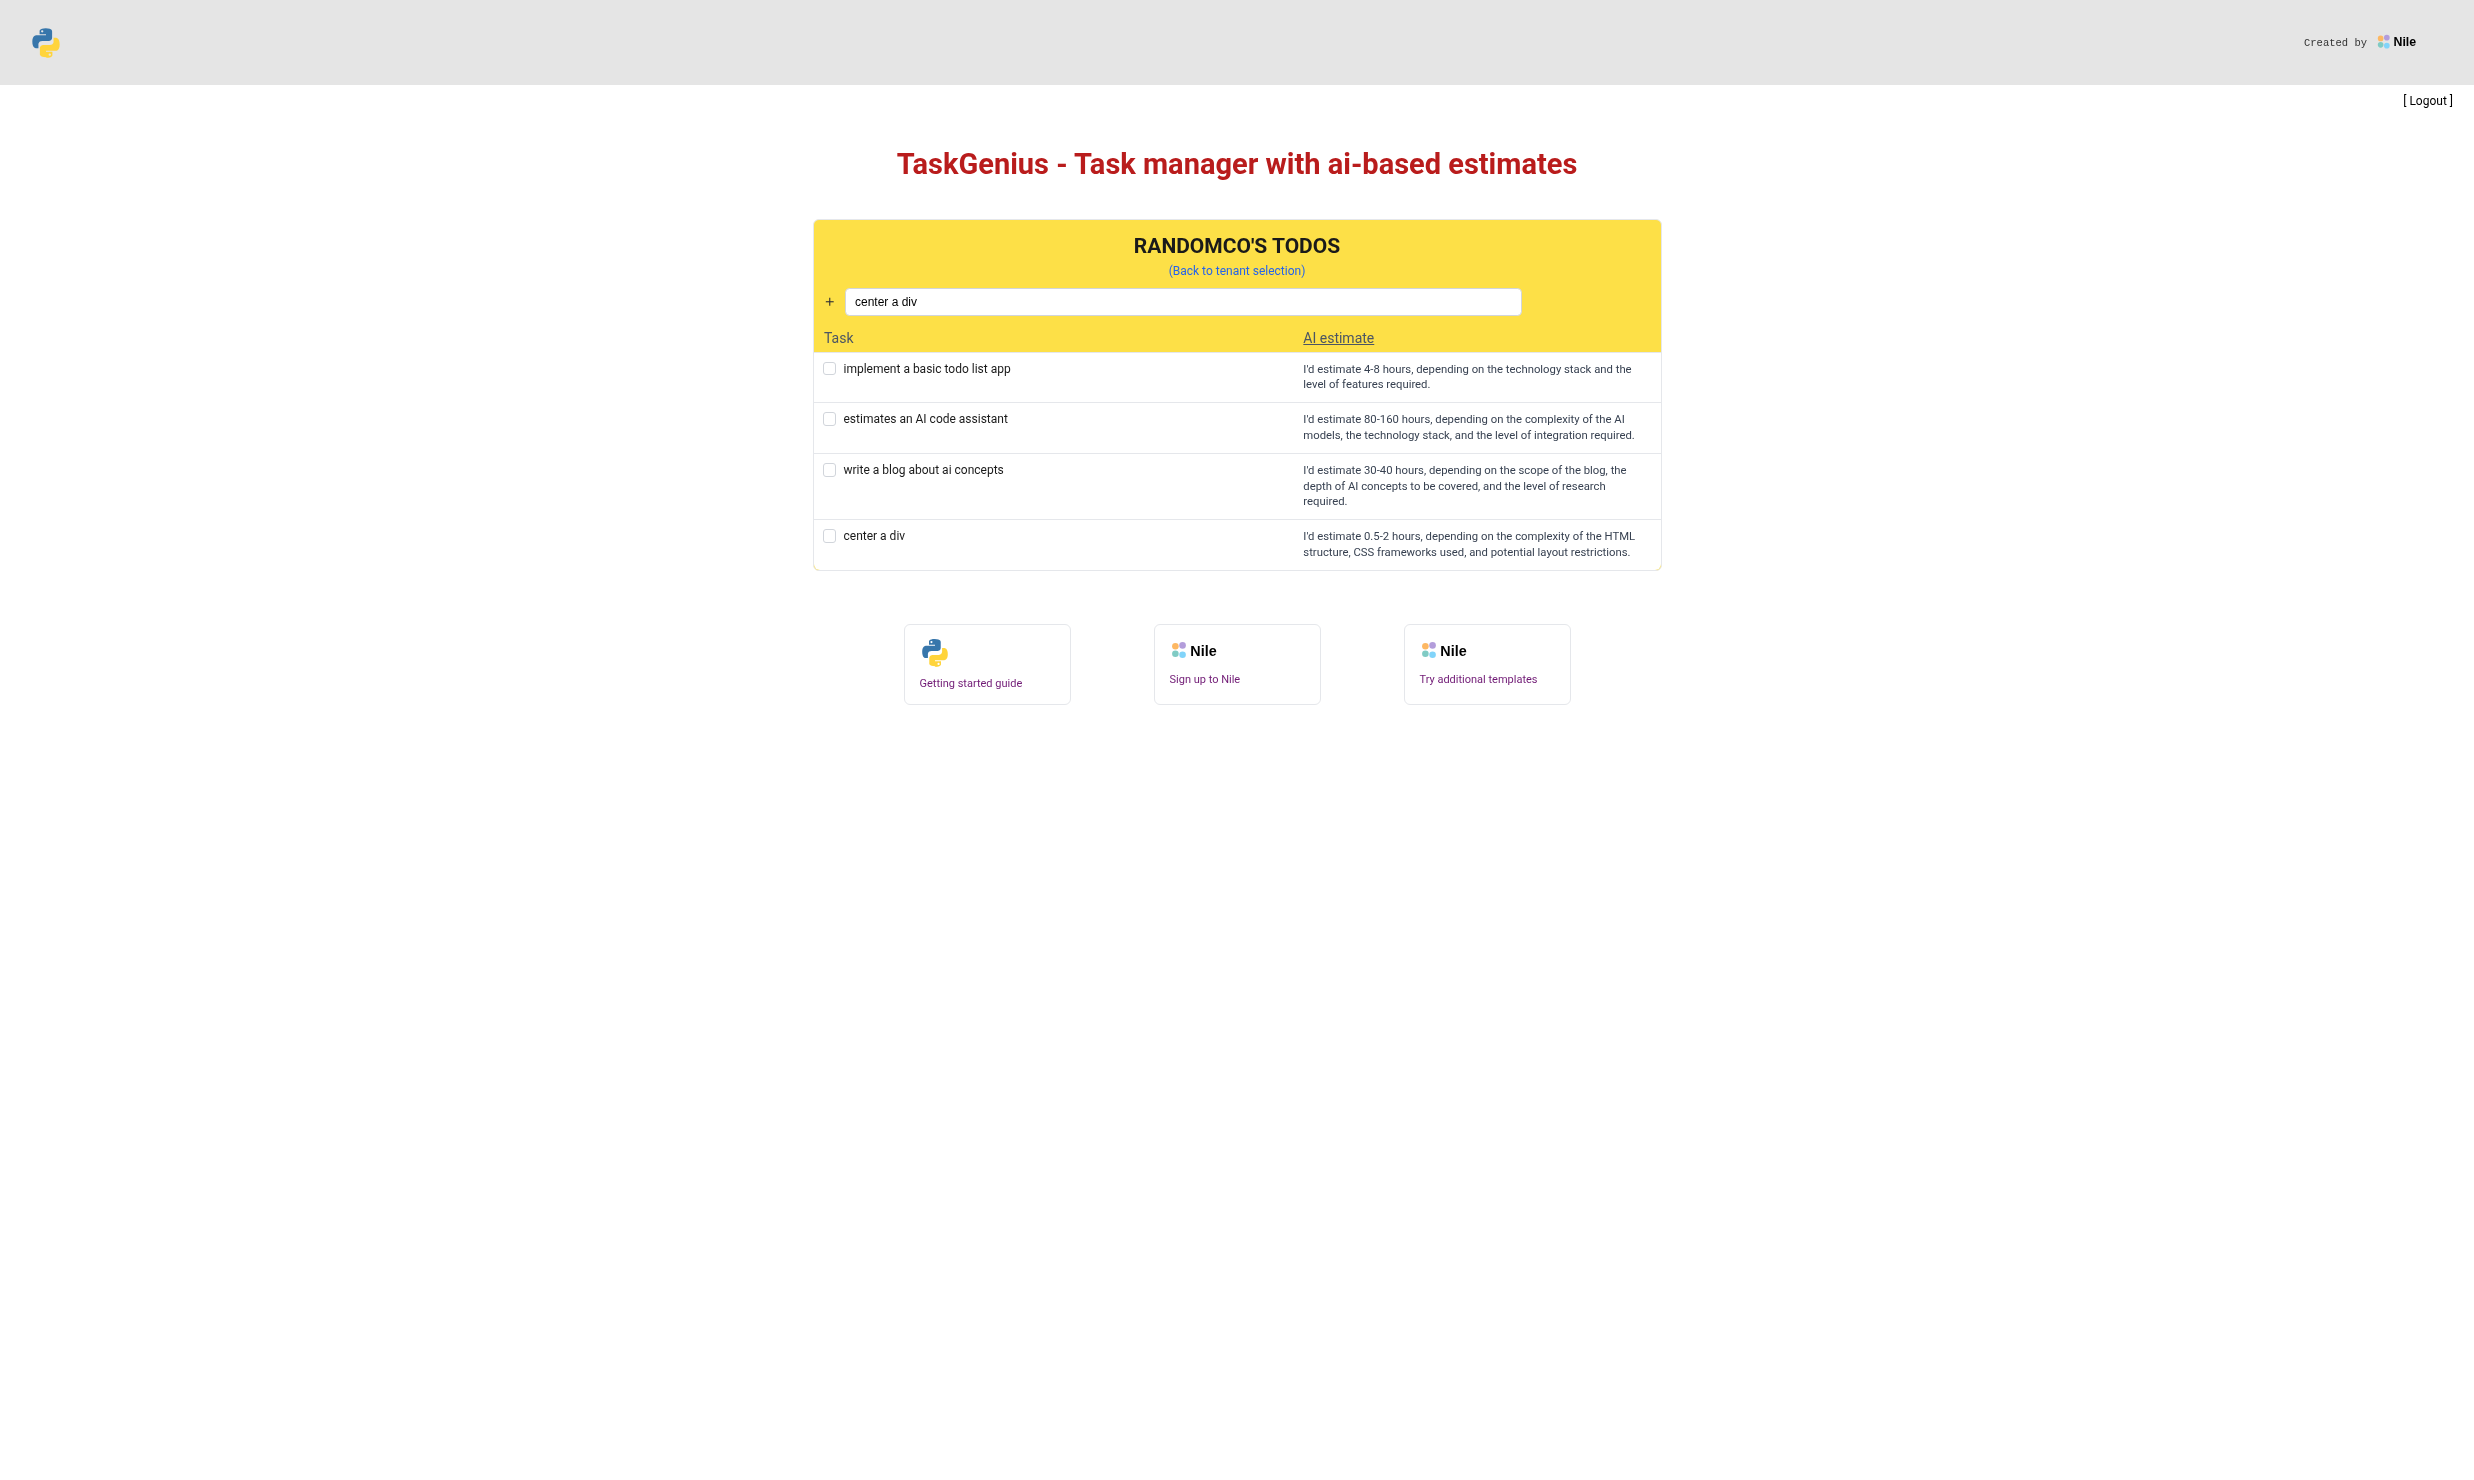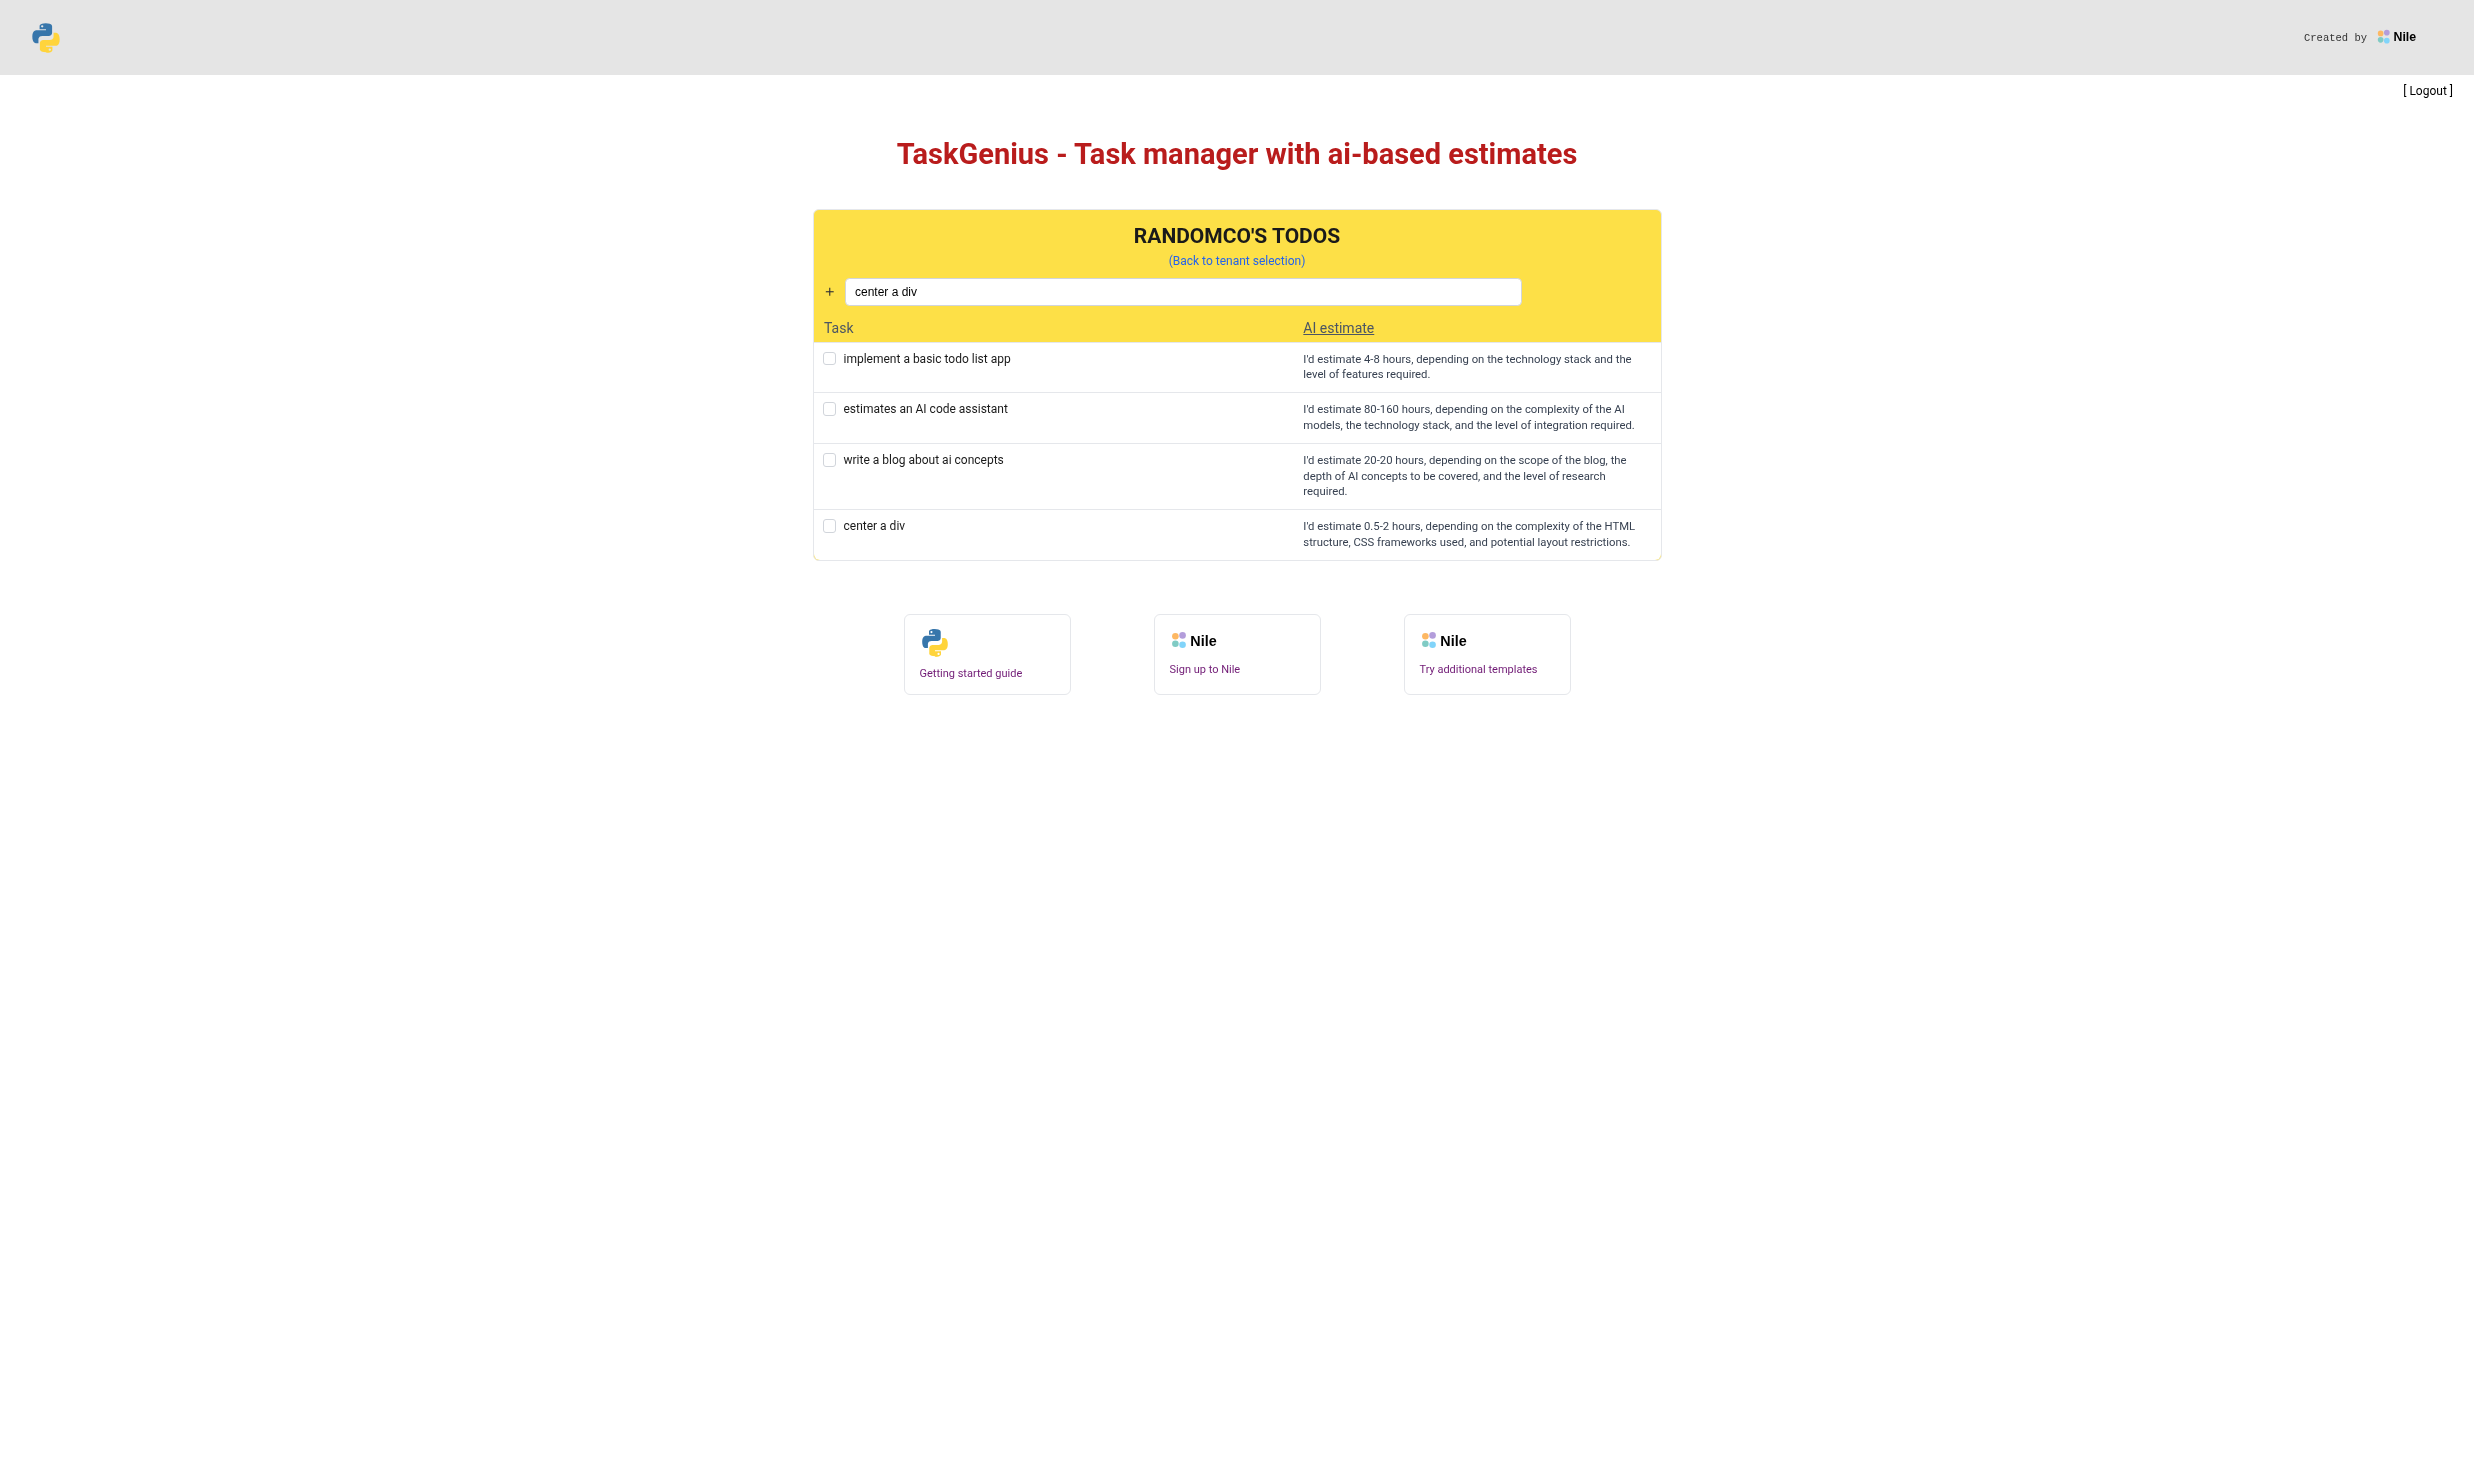--- a/index.html
+++ b/index.html
@@ -11,21 +11,21 @@
       font-family: -apple-system, BlinkMacSystemFont, "Segoe UI", Roboto, sans-serif;
       background: #ffffff;
       color: #1a1a1a;
     }
     .header {
       background: #e5e5e5;
       padding: 15px 30px;
       display: flex;
       justify-content: space-between;
       align-items: center;
-      height: 75px;
+      height: 85px;
     }
     .header-left {
       display: flex;
       align-items: center;
     }
     .header-right {
       display: flex;
       align-items: center;
       gap: 9px;
     }
@@ -246,21 +246,21 @@
       <div class="task-name">estimates an AI code assistant</div>
     </div>
     <div class="task-estimate">I'd estimate 80-160 hours, depending on the complexity of the AI models, the technology stack, and the level of integration required.</div>
   </div>
 
   <div class="task-row">
     <div class="task-left">
       <div class="task-checkbox"></div>
       <div class="task-name">write a blog about ai concepts</div>
     </div>
-    <div class="task-estimate">I'd estimate 20-20 hours, depending on the scope of the blog, the depth of AI concepts to be covered, and the level of research required.</div>
+    <div class="task-estimate">I'd estimate 30-40 hours, depending on the scope of the blog, the depth of AI concepts to be covered, and the level of research required.</div>
   </div>
 
   <div class="task-row">
     <div class="task-left">
       <div class="task-checkbox"></div>
       <div class="task-name">center a div</div>
     </div>
     <div class="task-estimate">I'd estimate 0.5-2 hours, depending on the complexity of the HTML structure, CSS frameworks used, and potential layout restrictions.</div>
   </div>
 </div>

